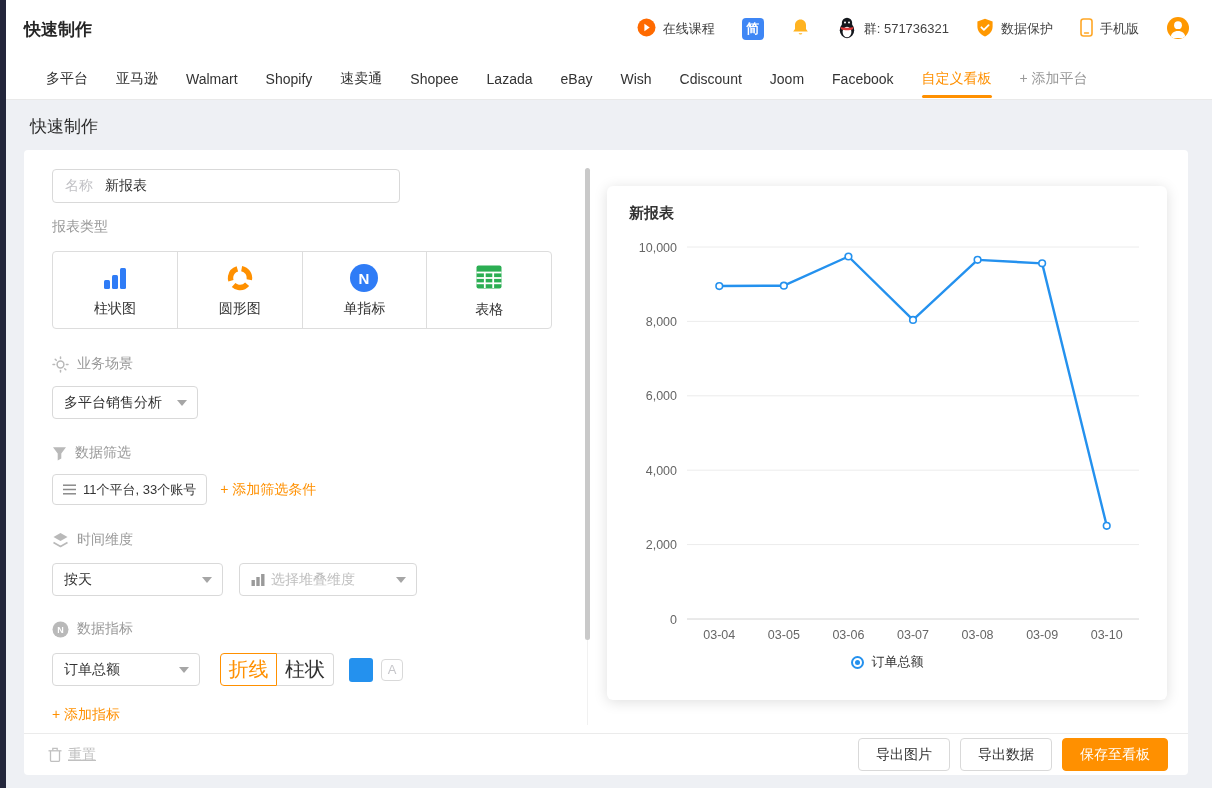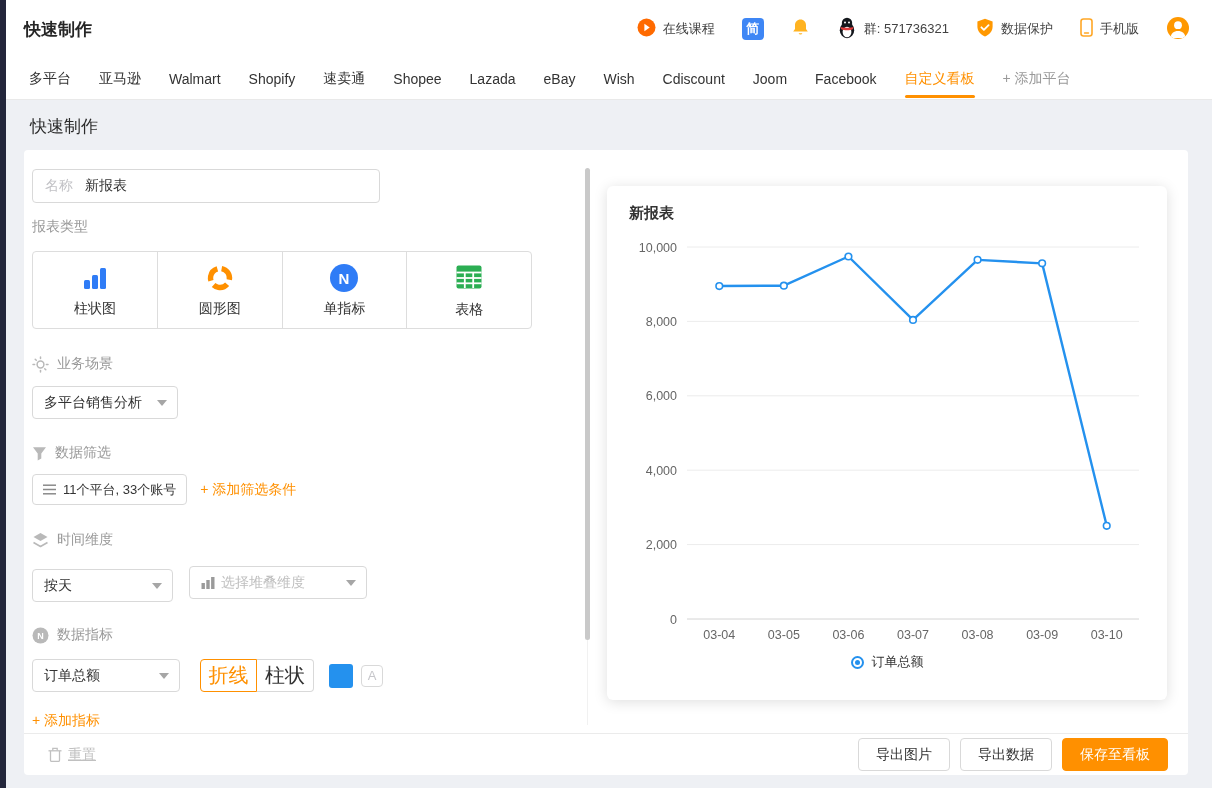--- a/index.html
+++ b/index.html
@@ -15,38 +15,38 @@
   
   .topbar { background:#fff; height:58px; display:flex; align-items:center; padding:0 22px 0 18px; }
   .app-title { font-size:17px; font-weight:bold; color:#262626; }
   .topbar .spacer { flex:1; }
   .top-right { display:flex; align-items:center; gap:27px; font-size:13px; color:#424242; }
   .top-item { display:flex; align-items:center; gap:7px; cursor:pointer; white-space:nowrap; }
   .badge-jian { width:22px; height:22px; background:var(--badge-blue,#3e86f5); color:#fff; border-radius:4px;
     display:flex; align-items:center; justify-content:center; font-size:13px; font-weight:bold; }
 
   
-  .nav { background:#fff; height:42px; display:flex; align-items:flex-start; padding:0 23px; gap:28px;
+  .nav { background:#fff; height:42px; display:flex; align-items:flex-start; padding:0 40px; gap:28px;
     border-bottom:1px solid #e9e9e9; font-size:14px; color:#333; }
   .nav-item { cursor:pointer; position:relative; height:42px; display:flex; align-items:center; white-space:nowrap; }
   .nav-item.active { color:var(--accent-orange,#ff9000); }
   .nav-item.active::after { content:""; position:absolute; left:0; right:0; bottom:2px; height:3px;
     background:var(--accent-orange,#ff9000); border-radius:2px; }
   .nav-item.muted { color:#999; }
 
   
   .page-title { padding:15px 0 0 24px; font-size:17px; font-weight:500; color:#2b2b2b; height:50px; }
 
   
   .card { margin:0 18px; width:1164px; height:625px; background:#fff; border-radius:4px;
     display:flex; flex-direction:column; }
   .card-body { flex:1; display:flex; min-height:0; }
 
   
-  .left-pane { width:566px; padding:19px 0 0 8px; position:relative; }
+  .left-pane { width:566px; padding:19px 0 0 28px; position:relative; }
   .scroll-track { position:absolute; right:2px; top:18px; height:557px; width:1px; background:#f1f1f1; }
   .scroll-thumb { position:absolute; right:0; top:18px; width:5px; height:472px; background:#c9c9c9; border-radius:3px; }
 
   .name-field { display:inline-flex; align-items:center; width:348px; height:34px; border:1px solid #d9d9d9;
     border-radius:4px; padding:0 12px; gap:12px; background:#fff; }
   .name-field .prefix { color:#c2c2c6; font-size:14px; }
   .name-field input { border:none; outline:none; font-size:14px; color:#333; width:240px;
     font-family:"Liberation Sans","DejaVu Sans",sans-serif; }
 
   .sec-label { margin-top:15px; color:#999; font-size:14px; }
@@ -341,21 +341,21 @@
         </div>
 
         <div class="sec-head">
           <svg width="17" height="16" viewBox="0 0 17 16">
               <path d="M8.5 1l7 4-7 4-7-4z" fill="#b9b9b9"></path>
               <path d="M1.5 10.5l7 4 7-4" fill="none" stroke="#b9b9b9" stroke-width="1.6" stroke-linejoin="round"></path>
             </svg>
           <span>时间维度</span>
         </div>
         <div class="row" style="gap:16px">
-          <div class="select" style="width:141px; margin-top:20px">
+          <div class="select" style="width:171px; margin-top:14px">
             <span>按天</span>
             <span class="caret"></span>
           </div>
           <div class="select placeholder" style="width:178px; margin-top:14px">
             <span style="display:flex;align-items:center">
               <span class="ph-ic">
                 <svg width="14" height="13" viewBox="0 0 14 13">
                     <rect x="0.5" y="7" width="3.4" height="6" fill="#9a9a9a"></rect>
                     <rect x="5.3" y="4" width="3.4" height="9" fill="#9a9a9a"></rect>
                     <rect x="10.1" y="1" width="3.4" height="12" fill="#9a9a9a"></rect>

